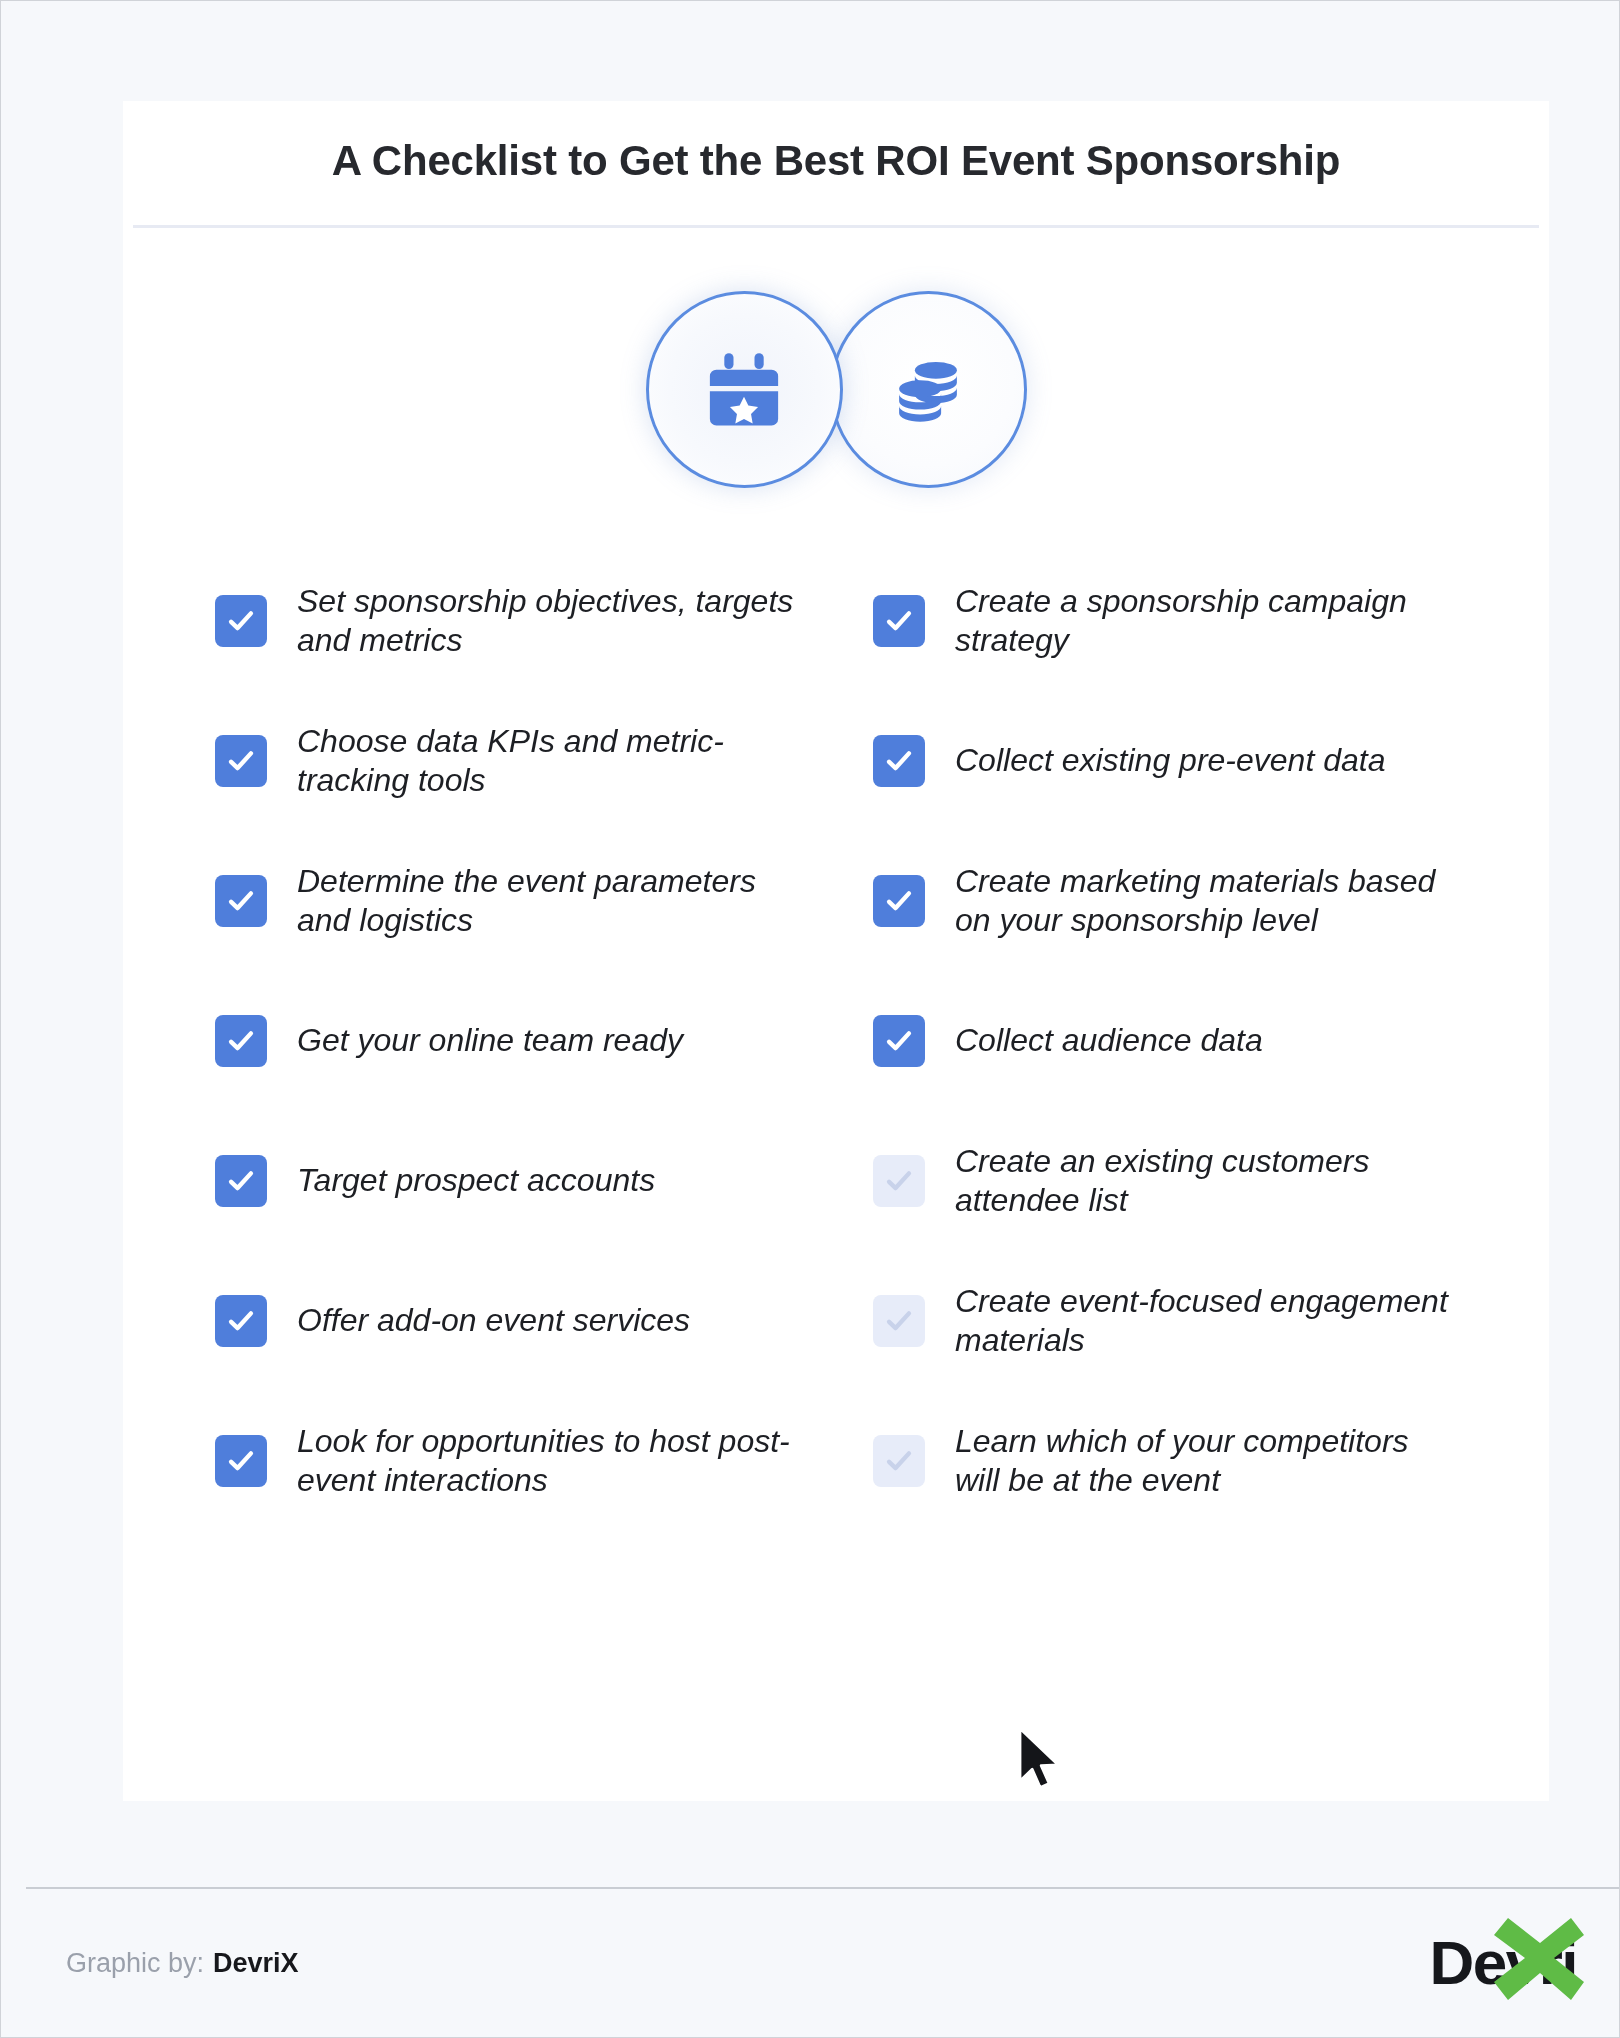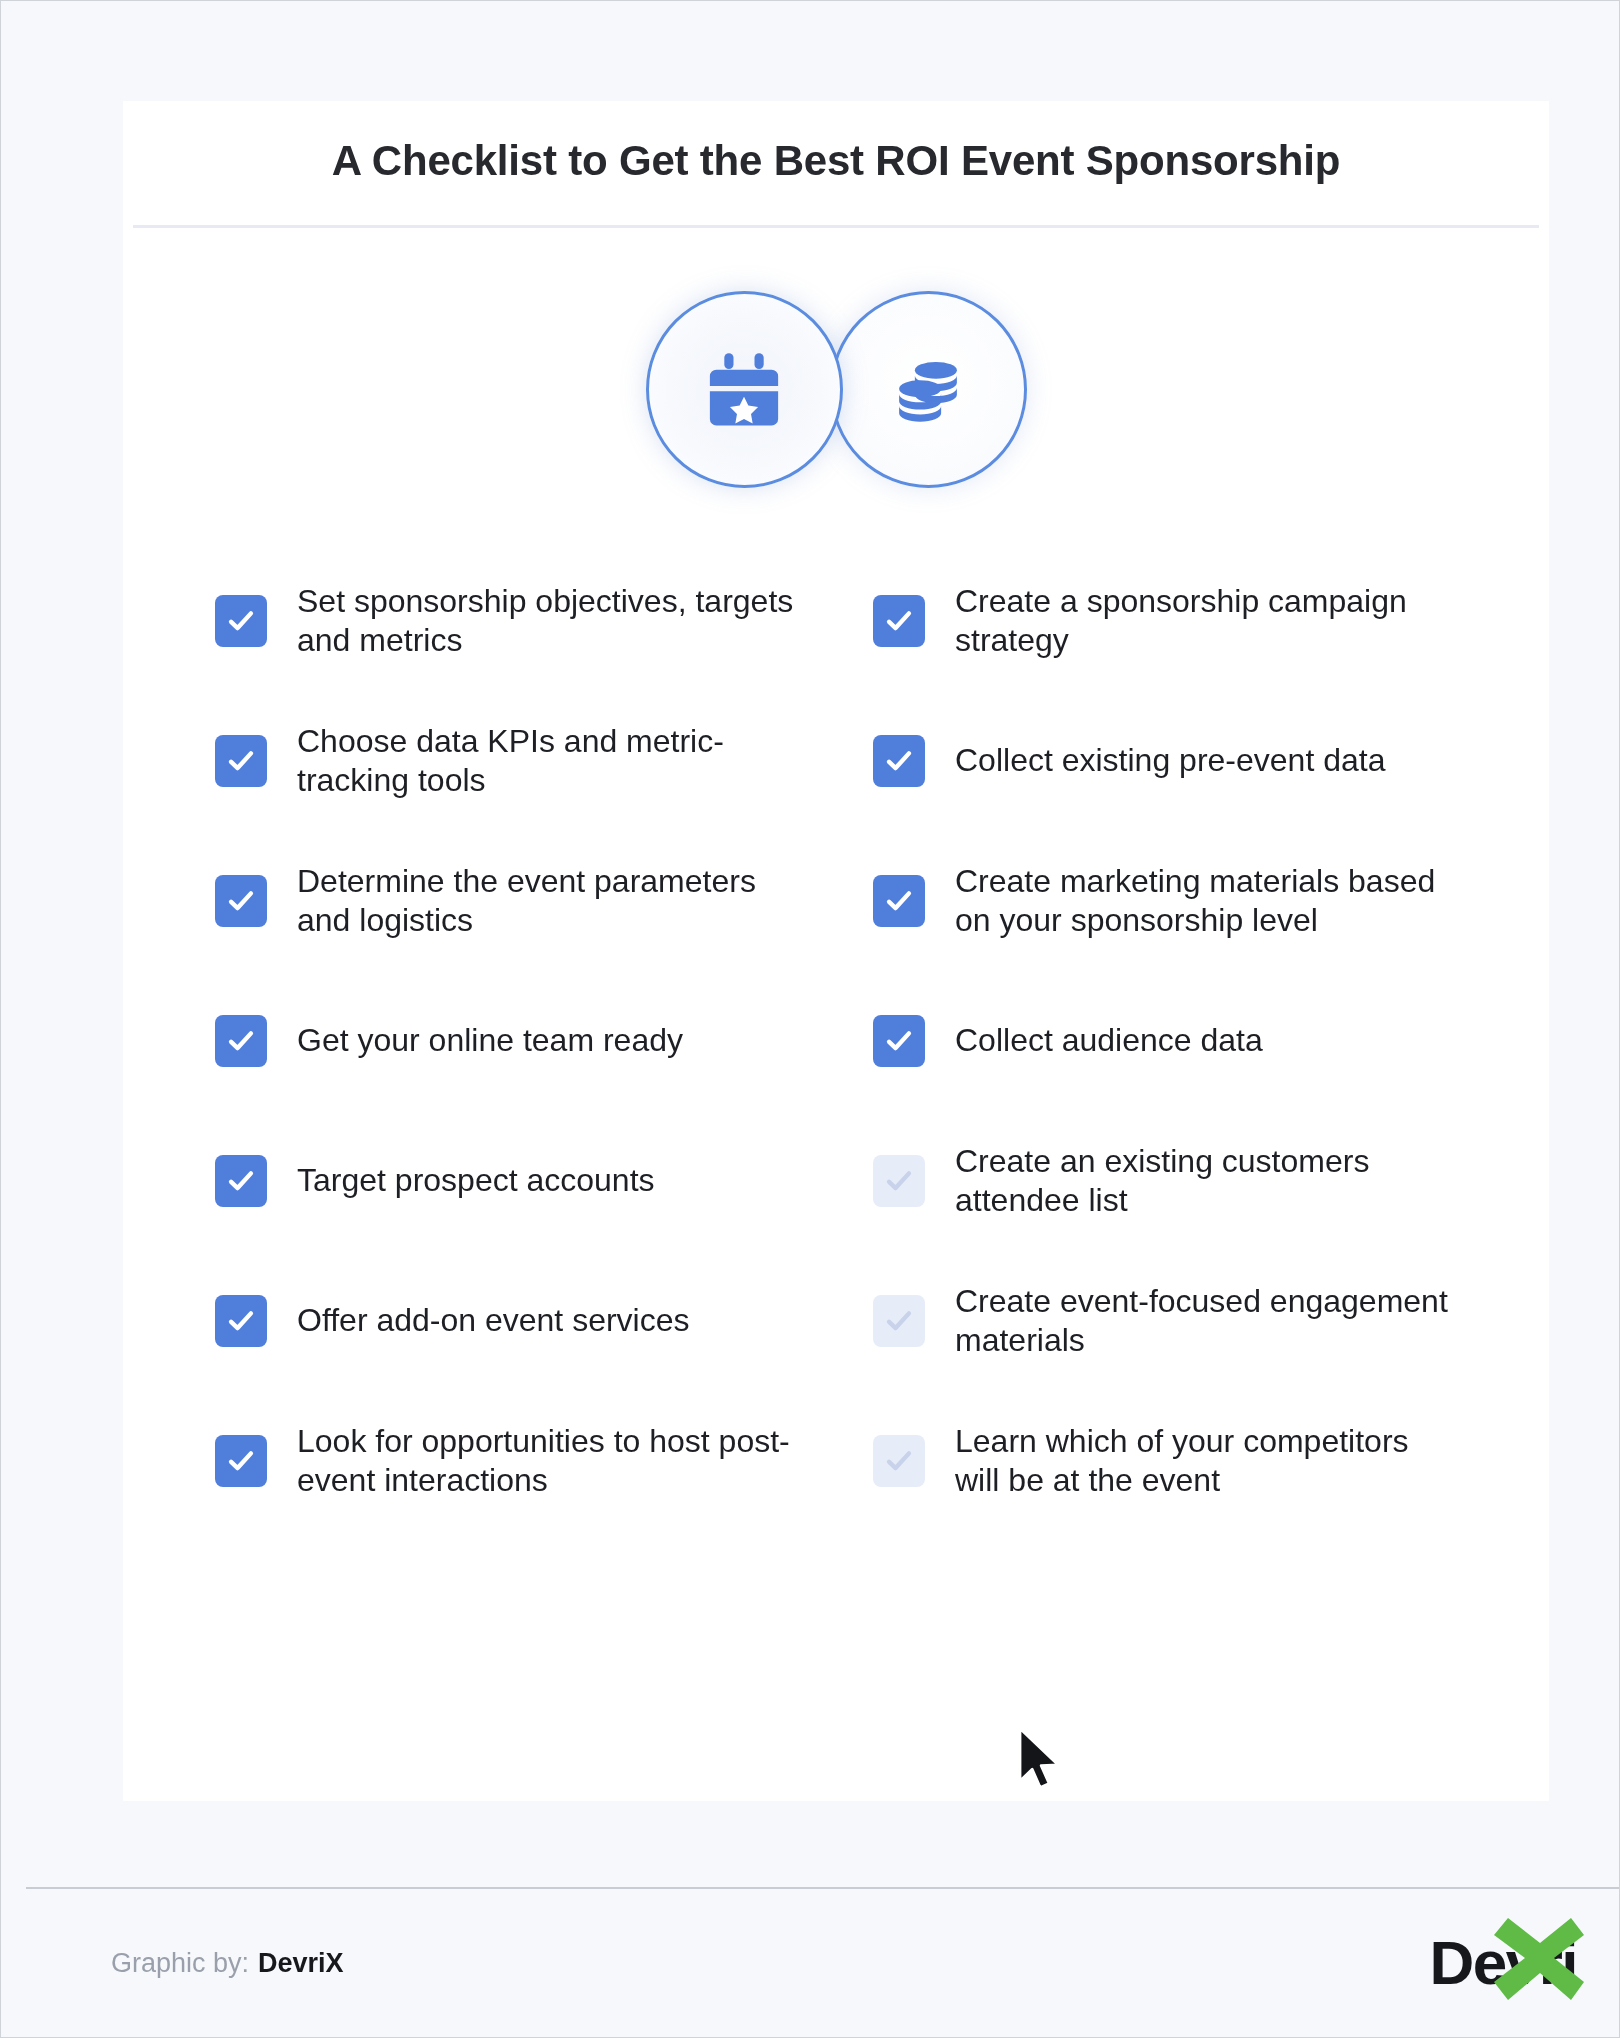--- a/index.html
+++ b/index.html
@@ -95,20 +95,21 @@
 
   
   .columns {
     position: absolute;
     left: 0;
     right: 0;
     top: 450px;
     display: flex;
     padding: 0 90px 0 92px;
     box-sizing: border-box;
+    font-style: italic;
   }
   .col {
     width: 50%;
     box-sizing: border-box;
   }
   .col.right { padding-left: 36px; }
 
   .item {
     display: flex;
     align-items: center;
@@ -164,21 +165,20 @@
   .credit {
     font-size: 27px;
     color: #1d1f24;
     display: flex;
     gap: 9px;
     align-items: baseline;
   }
   .credit .muted {
     color: #9aa0ab;
     font-weight: 400;
-    margin-left: 45px;
   }
   .credit .brand {
     font-weight: 700;
     color: #17181c;
   }
 
   .logo {
     position: relative;
     display: flex;
     align-items: center;

